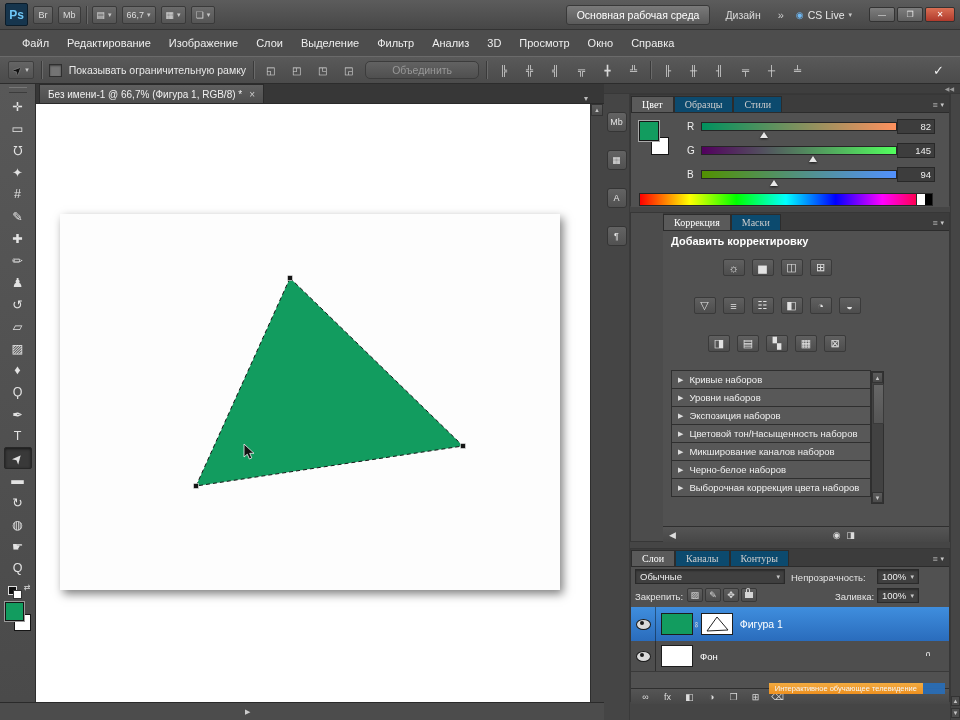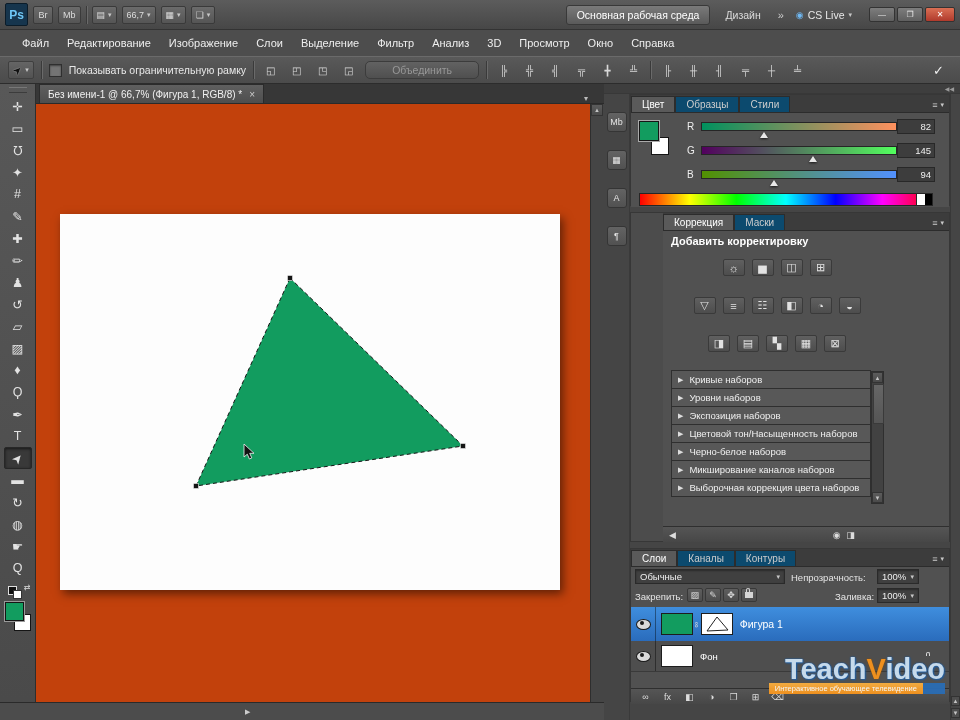--- a/index.html
+++ b/index.html
@@ -56,21 +56,21 @@
   .rot{display:inline-block;transform:rotate(-50deg);}
   .mini-colors{position:relative;width:26px;height:14px;margin-top:4px;}
   .mc-b{position:absolute;left:3px;top:3px;width:7px;height:7px;background:#111;border:1px solid #ddd;}
   .mc-w{position:absolute;left:8px;top:7px;width:7px;height:7px;background:#fff;border:1px solid #333;}
   .mc-swap{position:absolute;right:0;top:0;font-size:8px;color:#ddd;}
   .swatches{position:relative;width:30px;height:36px;margin-top:3px;}
   .fgsw{position:absolute;left:2px;top:2px;width:17px;height:17px;background:var(--green);border:1px solid #151515;box-shadow:0 0 0 1px #999;}
   .bgsw{position:absolute;left:11px;top:14px;width:15px;height:15px;background:#fff;border:1px solid #151515;}
 
   
-  .docarea{position:absolute;left:36px;top:84px;width:568px;height:632px;background:#c2410c;}
+  .docarea{position:absolute;left:36px;top:84px;width:568px;height:632px;background:#ffffff;}
   .tabbar{position:absolute;left:0;top:0;right:0;height:20px;background:#373737;border-bottom:1px solid #2a2a2a;
           display:flex;align-items:flex-end;padding-left:3px;box-sizing:border-box;}
   .doctab{height:19px;background:linear-gradient(#5f5f5f,#4e4e4e);border:1px solid #2b2b2b;border-bottom:none;
           display:flex;align-items:center;gap:7px;padding:0 8px;font-size:10px;color:#f0f0f0;box-sizing:border-box;}
   .tabclose{font-size:10px;color:#ccc;}
   .tabbar-btn{margin-left:auto;margin-right:16px;font-size:8px;color:#bbb;}
   .canvas{position:absolute;left:24px;top:130px;width:500px;height:376px;background:#fdfdfd;box-shadow:3px 4px 9px rgba(0,0,0,.5);}
   .vscroll{position:absolute;right:0;top:20px;bottom:0;width:13px;background:#454545;border-left:1px solid #2e2e2e;}
   .scrollbtn{position:absolute;left:0;width:12px;height:12px;font-size:6px;color:#c5c5c5;display:flex;align-items:center;
              justify-content:center;background:linear-gradient(#5c5c5c,#4a4a4a);border:1px solid #333;box-sizing:border-box;}
@@ -90,21 +90,21 @@
                  display:flex;justify-content:flex-end;align-items:center;padding-right:6px;font-size:6px;color:#999;box-sizing:border-box;}
   .minidock{position:absolute;left:0;top:10px;width:26px;bottom:0;border-right:1px solid #3a3a3a;display:flex;
             flex-direction:column;align-items:center;padding-top:18px;gap:18px;box-sizing:border-box;}
   .minibtn{width:20px;height:20px;background:linear-gradient(#636363,#515151);border:1px solid #353535;border-radius:3px;
            font-size:9px;display:flex;align-items:center;justify-content:center;color:#e5e5e5;flex:0 0 auto;}
   .panels{position:absolute;left:26px;top:10px;width:320px;height:608px;}
   .dockscroll{position:absolute;left:346px;top:10px;width:10px;bottom:0;background:#454545;border-left:1px solid #383838;}
   .dockscroll .scrollbtn{width:9px;height:10px;background:#4e4e4e;}
 
   .panel{position:absolute;left:0;width:320px;background:#4c4c4c;border:1px solid #373737;box-sizing:border-box;}
-  .ptabs{height:17px;background:#3c3c3c;display:flex;align-items:flex-end;border-bottom:1px solid #2c2c2c;}
+  .ptabs{height:17px;background:#3c3c3c;display:flex;align-items:flex-end;border-bottom:1px solid #2c2c2c;font-family:Liberation Serif, serif;}
   .ptab{padding:2px 10px 2px;font-size:10px;background:#0c4a6e;color:#ccc;border:1px solid #2c2c2c;border-bottom:none;}
   .ptab.active{background:#5a5a5a;color:#fff;}
   .pmenu{margin-left:auto;display:flex;gap:3px;padding:0 5px 2px;font-size:9px;color:#ccc;align-items:center;}
   .pbody{position:relative;background:#515151;}
 
   
   .chlabel{position:absolute;left:0;top:2px;font-size:10px;color:#eee;}
   .trackwrap{position:absolute;left:14px;right:44px;top:3px;height:9px;}
   .track{position:absolute;inset:0;border:1px solid #262626;}
   .track.r{background:linear-gradient(to right,rgb(0,145,94),rgb(255,145,94));}
@@ -436,25 +436,25 @@
             <div class="preset-row">
               <span class="ex">▶</span>
               <span>Экспозиция наборов</span>
             </div>
             <div class="preset-row">
               <span class="ex">▶</span>
               <span>Цветовой тон/Насыщенность наборов</span>
             </div>
             <div class="preset-row">
               <span class="ex">▶</span>
+              <span>Микширование каналов наборов</span>
+            </div>
+            <div class="preset-row">
+              <span class="ex">▶</span>
               <span>Черно-белое наборов</span>
-            </div>
-            <div class="preset-row">
-              <span class="ex">▶</span>
-              <span>Микширование каналов наборов</span>
             </div>
             <div class="preset-row">
               <span class="ex">▶</span>
               <span>Выборочная коррекция цвета наборов</span>
             </div>
           </div>
           <div class="plist-scroll">
             <button class="scrollbtn" style="top:0;">▲</button>
             <span class="plist-thumb"></span>
             <button class="scrollbtn" style="bottom:0;top:auto;">▼</button>
@@ -531,21 +531,20 @@
             <button class="lb">∞</button>
             <button class="lb">fx</button>
             <button class="lb">◧</button>
             <button class="lb">◑</button>
             <button class="lb">❐</button>
             <button class="lb">⊞</button>
             <button class="lb">⌫</button>
           </div>
 
           <div class="watermark">
-            <div class="wm-text"><span>Teach</span><span class="v">V</span><span>ideo</span></div>
             <div class="wm-banner">
               <span class="txt">Интерактивное обучающее телевидение</span>
               <span class="cap"></span>
             </div>
           </div>
         </div>
       </div>
 
     </div>
 

